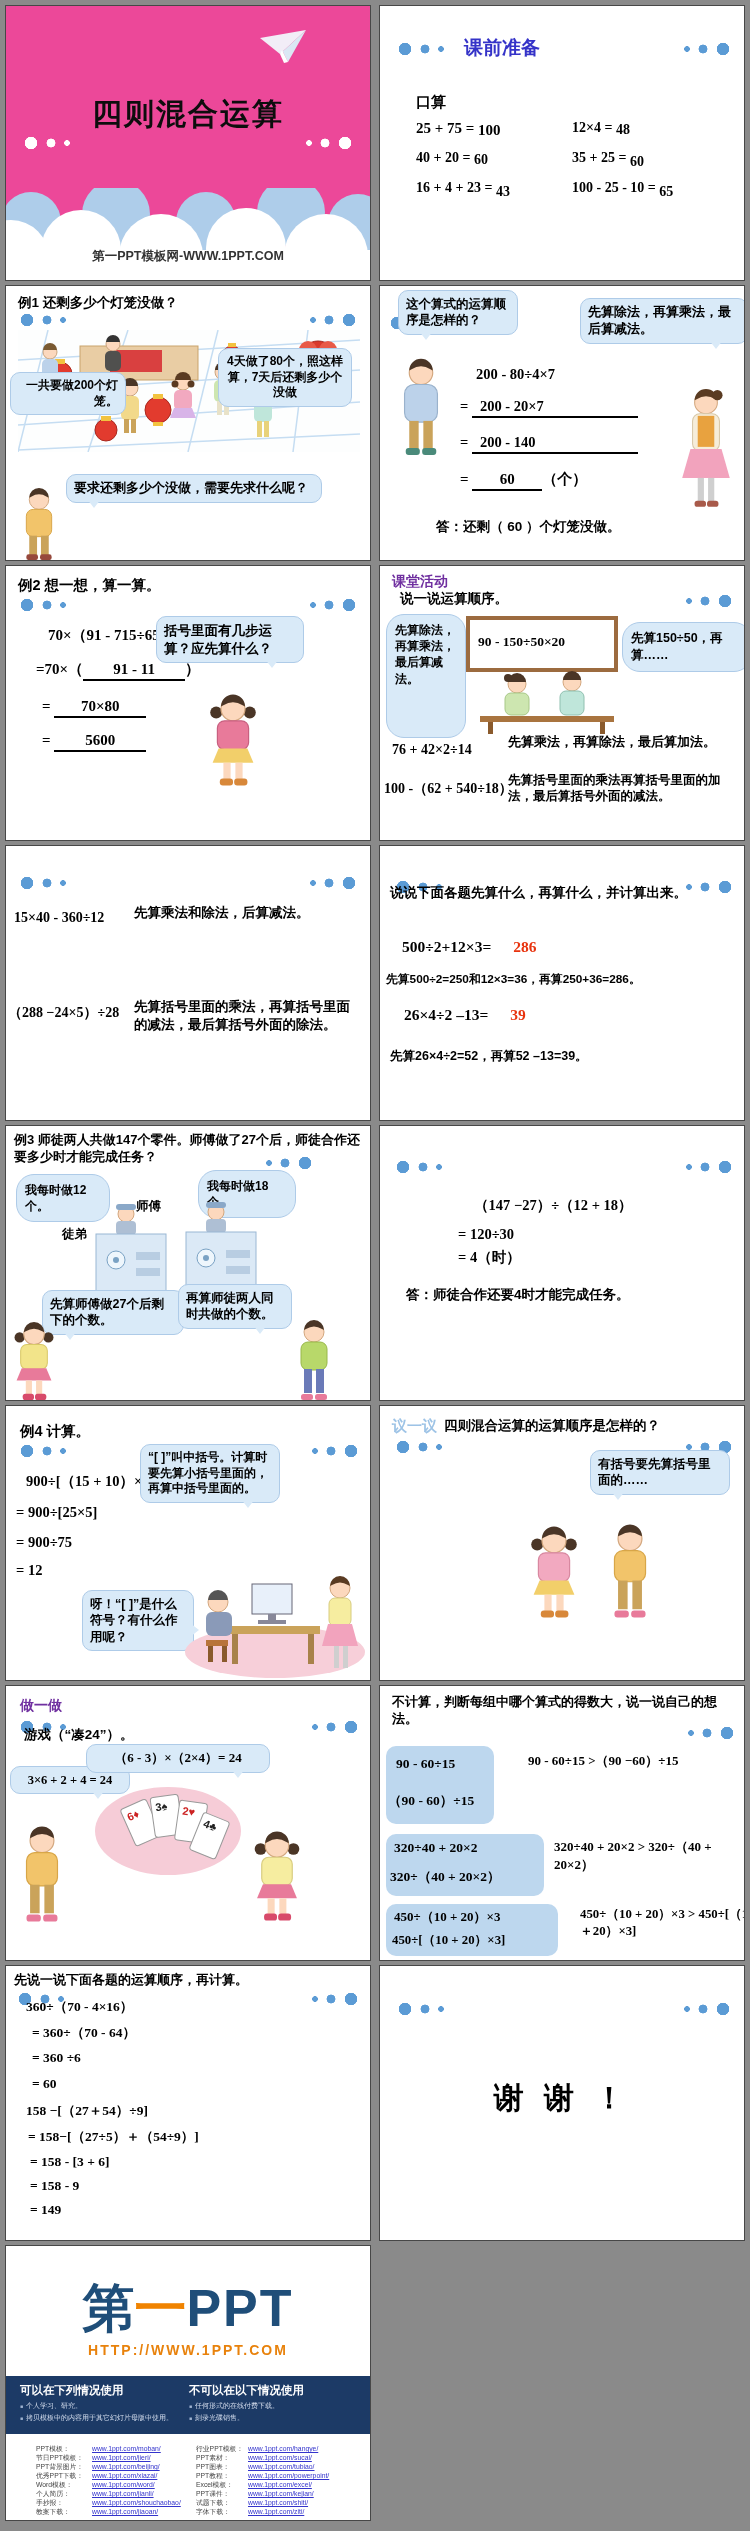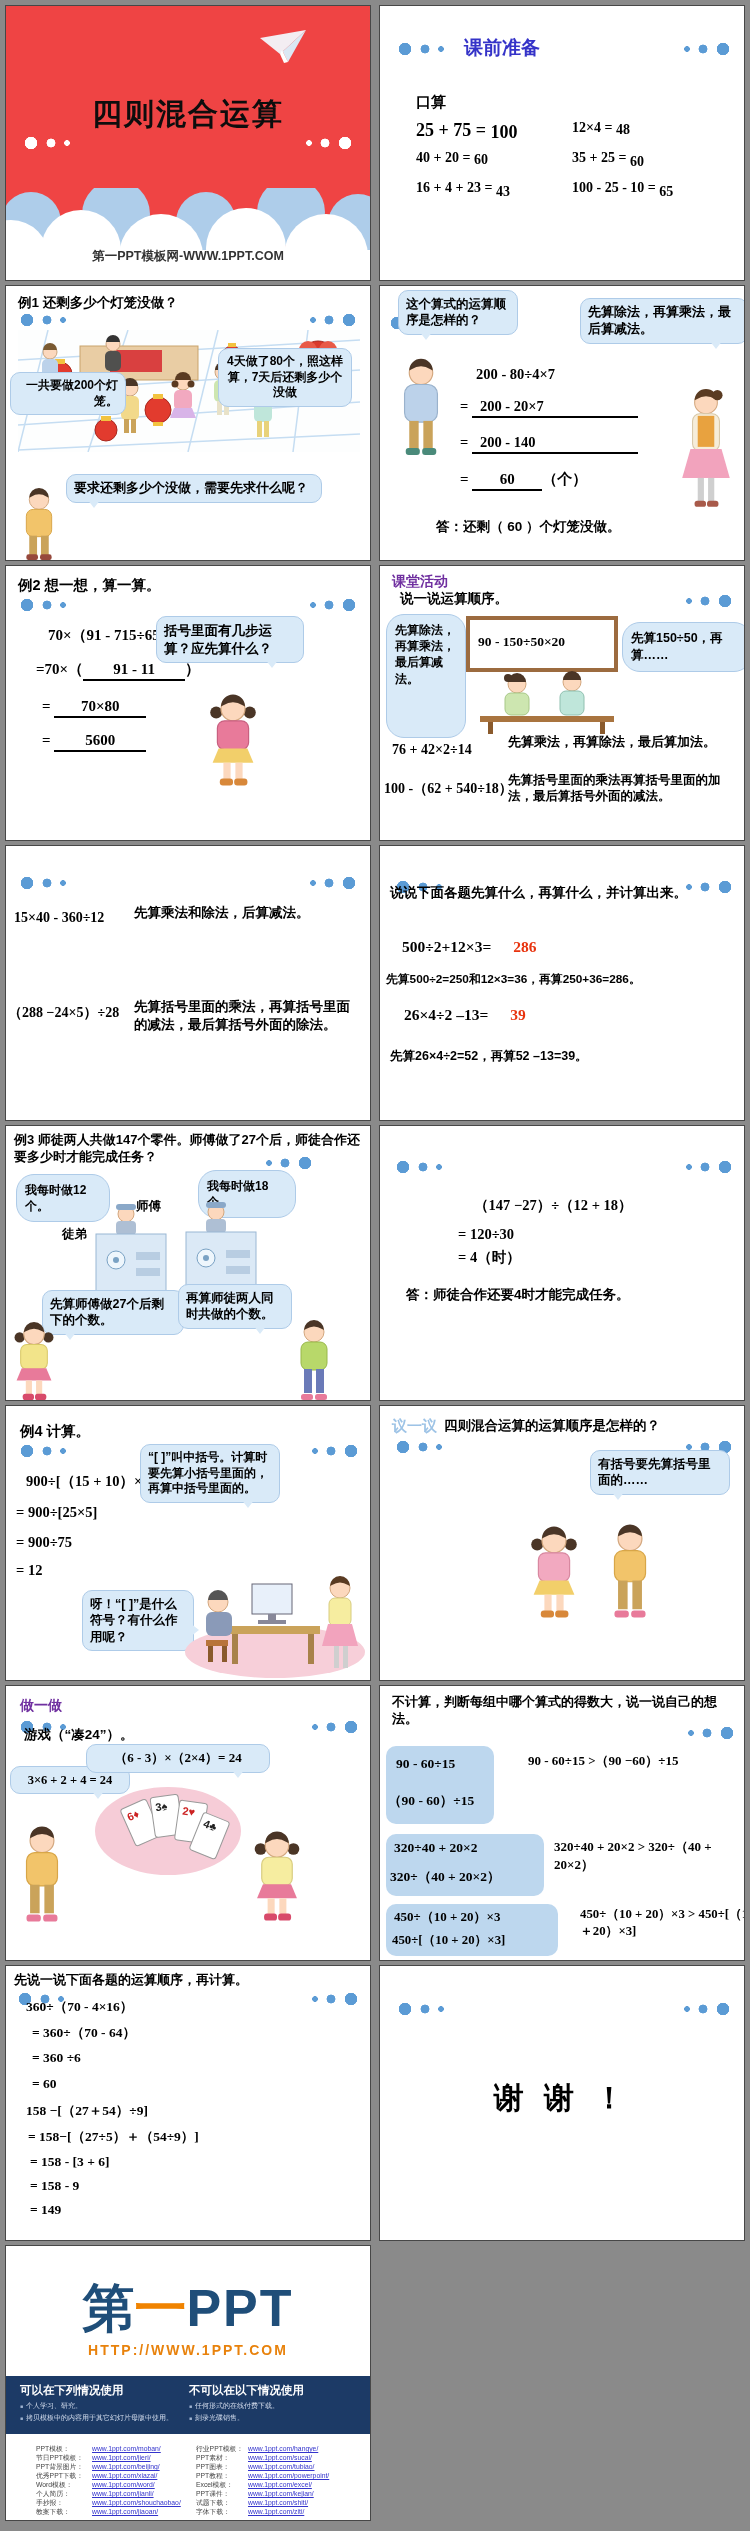--- a/index.html
+++ b/index.html
@@ -44,21 +44,21 @@
   .lnkrow{display:flex;font-size:6.8px;line-height:9px;white-space:nowrap;}
   .lnklabel{color:#444;display:inline-block;}
   .lnkurl{color:#3333cc;text-decoration:underline;}
 </style>
 </head>
 <body>
 
 <div class="page">
 
   <div class="row">
-    <section class="slide" style="background:#ef4444;">
+    <section class="slide" style="background:#ec4899;">
       <svg class="abs" style="left:252px;top:22px;" width="50" height="36" viewBox="0 0 50 36">
         <path d="M2 10 L48 2 L22 26 Z" fill="#f2f7fc" opacity="0.95"></path>
         <path d="M22 26 L48 2 L30 34 L24 22 Z" fill="#dbe8f4"></path>
         <path d="M22 26 L26 35 L30 34 L24 22 Z" fill="#ffffff"></path>
       </svg>
       <div class="abs hei" style="left:0;top:88px;width:100%;text-align:center;font-size:30px;letter-spacing:2px;color:#0d0d0d;">四则混合运算</div>
       <div class="dots dlw" style="left:18px;top:130px;"></div>
       <div class="dots drw" style="right:18px;top:130px;"></div>
       <svg class="abs" style="left:0;bottom:0;" width="364" height="92" viewBox="0 0 364 92">
         <circle cx="25" cy="34" r="30" fill="#aecdea"></circle>
@@ -74,21 +74,21 @@
         <rect x="0" y="62" width="364" height="30" fill="#fff"></rect>
       </svg>
       <div class="abs hei" style="left:0;bottom:16px;width:100%;text-align:center;font-size:12.5px;color:#333;">第一PPT模板网-WWW.1PPT.COM</div>
     </section>
 
     <section class="slide">
       <div class="dots dl" style="left:18px;top:36px;"></div>
       <div class="dots dr" style="right:14px;top:36px;"></div>
       <div class="abs hei" style="left:84px;top:30px;font-size:19px;color:#3533c8;">课前准备</div>
       <div class="abs hei" style="left:36px;top:86px;font-size:15px;">口算</div>
-      <div class="math" style="left:36px;top:114px;font-size:18px;"><span>25 + 75 =</span> <span style="position:relative;top:2px;">100</span></div>
+      <div class="math" style="left:36px;top:114px;font-size:15px;"><span>25 + 75 =</span> <span style="position:relative;top:2px;">100</span></div>
       <div class="math" style="left:192px;top:114px;font-size:14px;"><span>12×4 =</span>  <span style="position:relative;top:2px;">48</span></div>
       <div class="math" style="left:36px;top:144px;font-size:14px;"><span>40 + 20 =</span> <span style="position:relative;top:2px;">60</span></div>
       <div class="math" style="left:192px;top:144px;font-size:14px;"><span>35 + 25 =</span> <span style="position:relative;top:4px;">60</span></div>
       <div class="math" style="left:36px;top:174px;font-size:14px;"><span>16 + 4 + 23 =</span> <span style="position:relative;top:4px;">43</span></div>
       <div class="math" style="left:192px;top:174px;font-size:14px;"><span>100 - 25 - 10 =</span> <span style="position:relative;top:4px;">65</span></div>
     </section>
   </div>
 
   <div class="row">
     <section class="slide">

